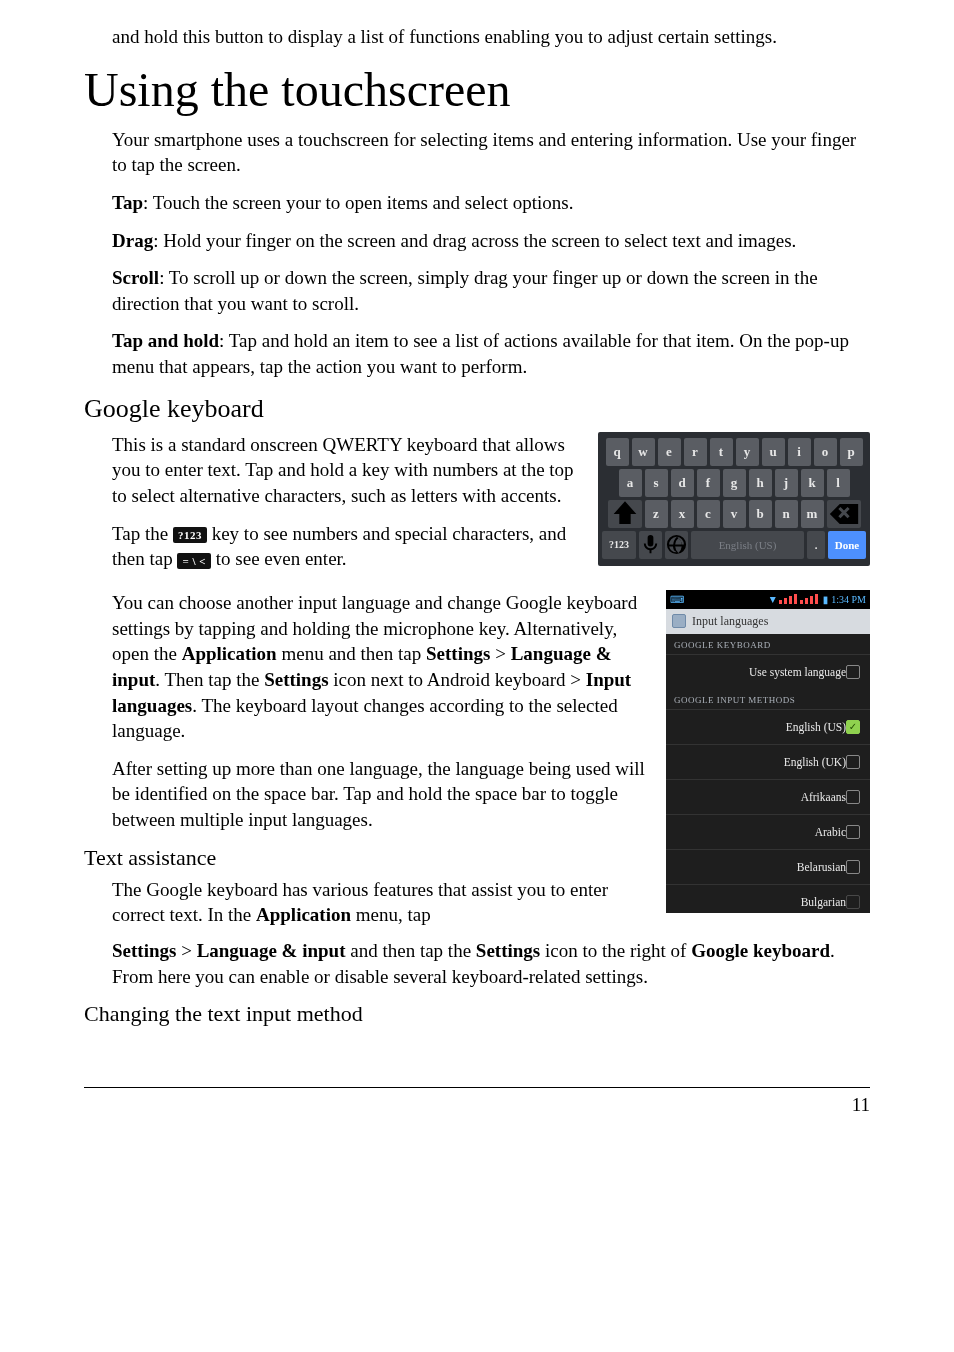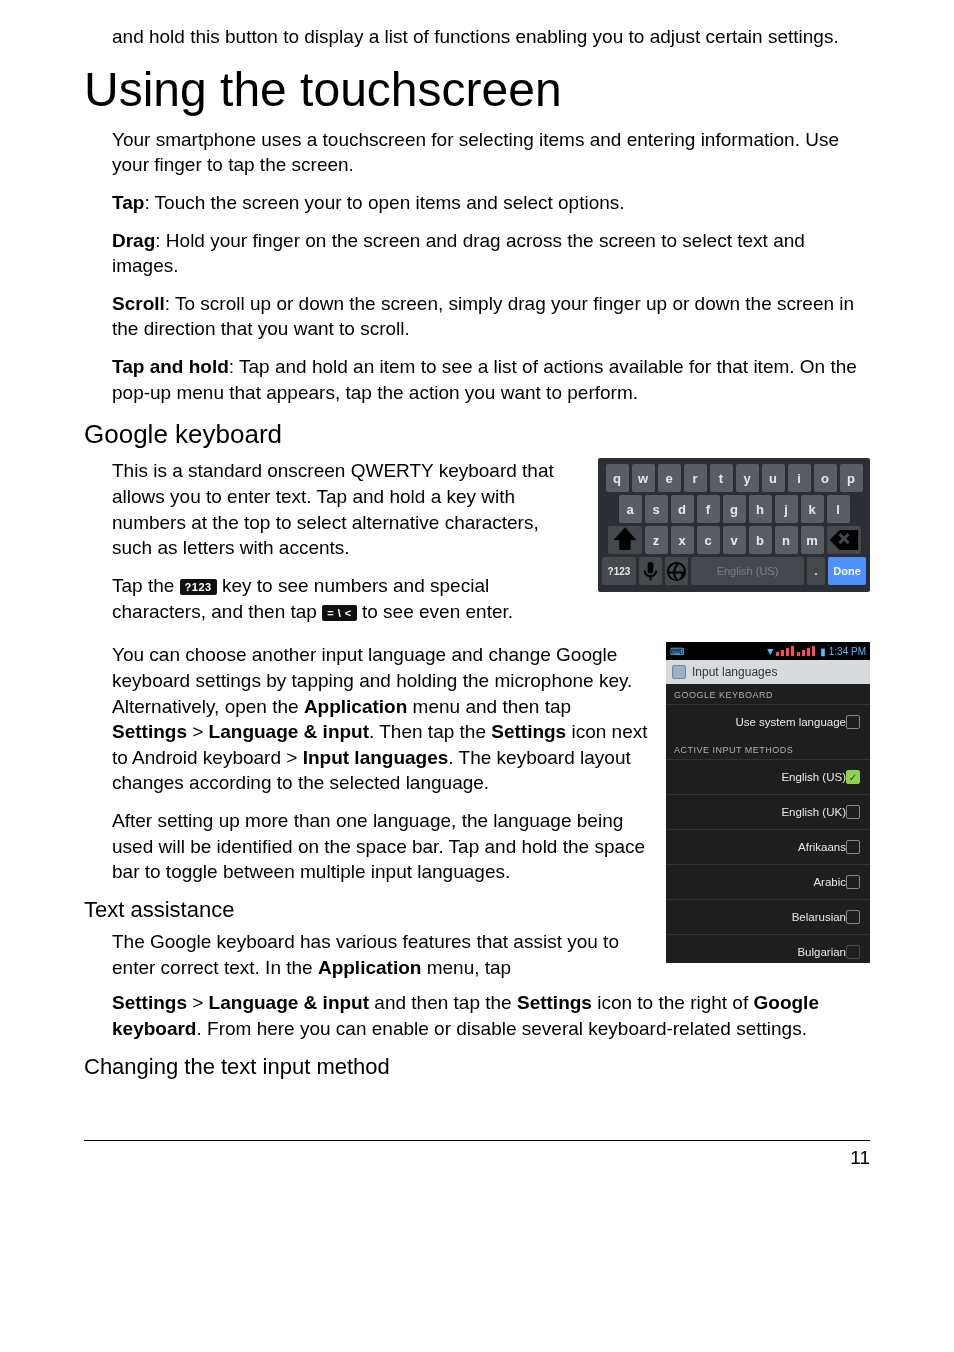--- a/index.html
+++ b/index.html
@@ -1,17 +1,17 @@
 <!DOCTYPE html>
 <html><head>
 <meta charset="utf-8">
 <style>
   * { box-sizing: border-box; margin: 0; padding: 0; }
   html, body { width: 954px; background: #fff; font-family: Arial, Helvetica, sans-serif; color: #000; }
-  .page { padding: 24px 84px 24px 84px; width: 954px; position: relative; }
+  .page { padding: 24px 84px 24px 84px; width: 954px; position: relative; font-family: Liberation Serif, serif; }
   .body-text { font-size: 19px; line-height: 1.35; margin-left: 28px; margin-bottom: 12px; }
   .h1 { font-size: 48px; font-weight: 400; margin: 12px 0 10px 0; }
   .h2 { font-size: 26px; font-weight: 400; margin: 14px 0 8px 0; }
   .h3 { font-size: 22px; font-weight: 400; margin: 10px 0 6px 0; }
   b { font-weight: 700; }
   .inline-key {
     display: inline-block; background:#111; color:#fff; font-size:11px;
     padding:3px 5px 2px 5px; border-radius:2px; line-height:1; vertical-align: middle;
     font-weight:700; letter-spacing:0.5px;
   }
@@ -195,21 +195,21 @@
         </div>
         <div class="lang-header">
           <span class="lang-icon"></span>
           <span>Input languages</span>
         </div>
         <div class="lang-sec">GOOGLE KEYBOARD</div>
         <div class="lang-item">
           <span>Use system language</span>
           <span class="chk"></span>
         </div>
-        <div class="lang-sec">ACTIVE INPUT METHODS</div>
+        <div class="lang-sec">GOOGLE INPUT METHODS</div>
 
         <div class="lang-item">
           <span>English (US)</span>
           <span class="chk on">✓</span>
         </div>
         <div class="lang-item">
           <span>English (UK)</span>
           <span class="chk"></span>
         </div>
         <div class="lang-item">

